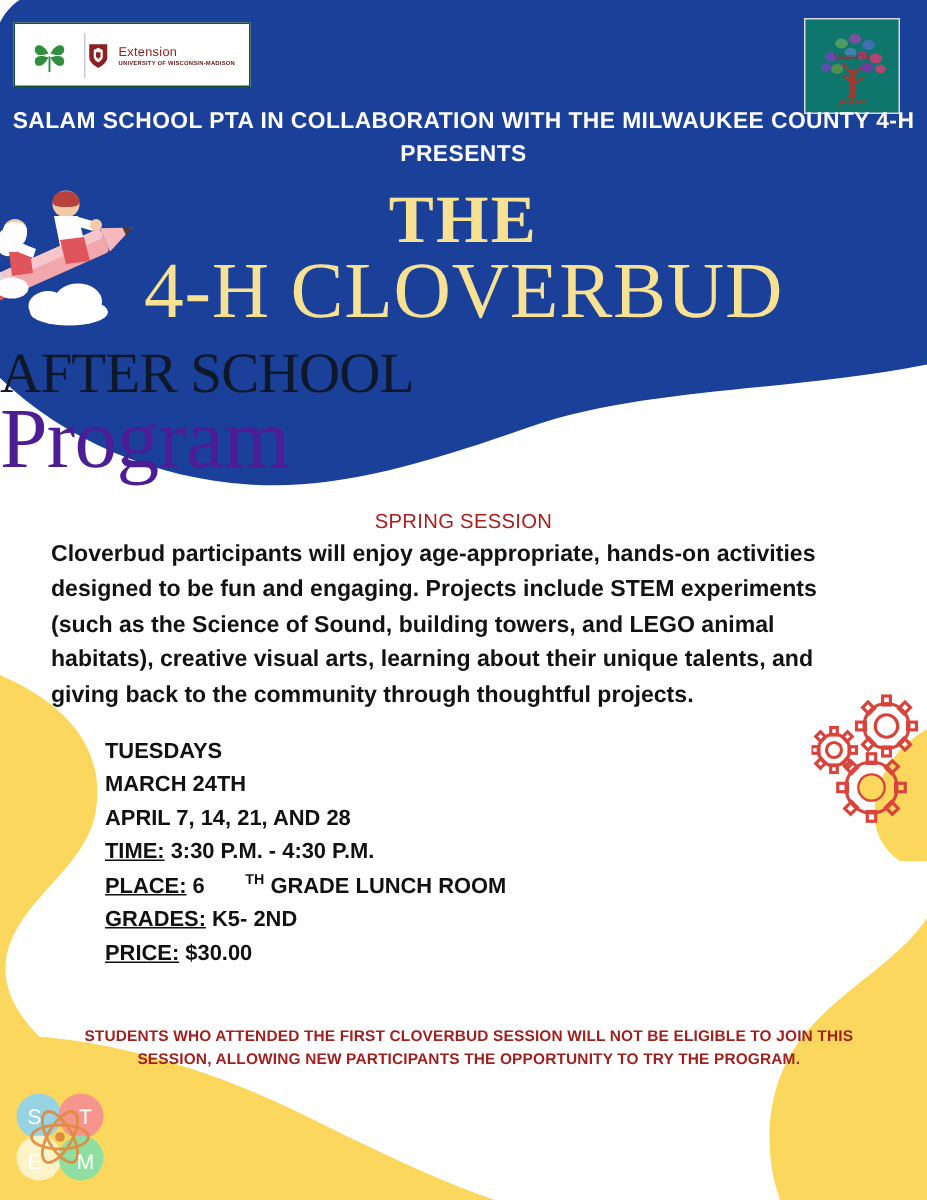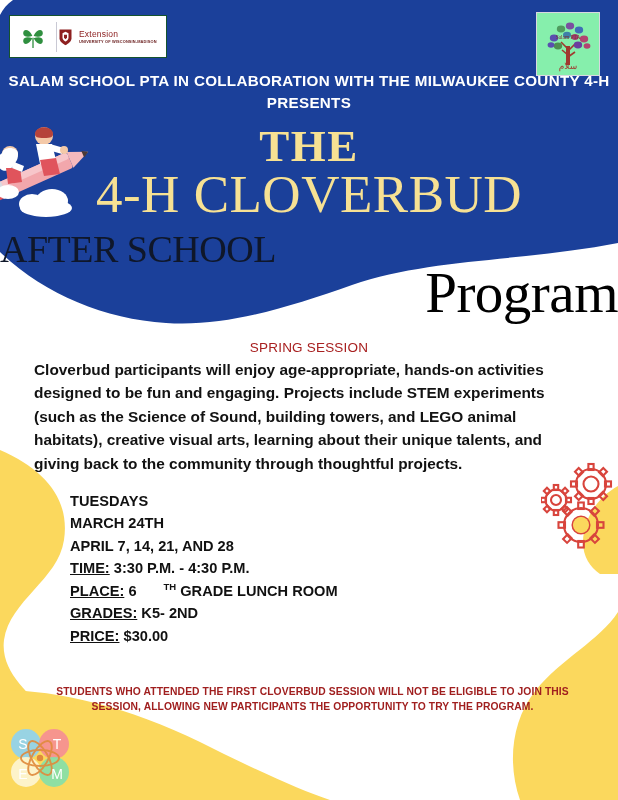--- a/index.html
+++ b/index.html
@@ -28,21 +28,21 @@
   #logo-extension .clover-box{width:46px;display:flex;justify-content:center;align-items:center;}
   #logo-extension .divider{width:1px;height:30px;background:#c9c9d4;}
   #logo-extension .ext-text{padding-left:5px;line-height:1;}
   #logo-extension .ext-title{font-size:8.5px;color:#8d2020;letter-spacing:.2px;}
   #logo-extension .ext-sub{font-size:3.9px;color:#6b2020;letter-spacing:.15px;font-weight:bold;margin-top:1.5px;}
   #logo-extension .crest{width:17px;display:flex;justify-content:center;align-items:center;}
 
   #logo-pta{
     position:absolute;left:536px;top:12px;
     width:64px;height:64px;
-    background:#86efac;
+    background:#0f766e;
     border:1px solid #d8d8e0;
     box-sizing:border-box;
   }
 
   
   #rocket-art{position:absolute;left:-6px;top:104px;width:120px;height:122px;}
 
   
   #gears-art{position:absolute;left:541px;top:462px;width:76px;height:88px;}
 
@@ -80,23 +80,23 @@
   #title-after{
     left:0;right:0;top:230px;
     text-align:left;
     font-family:"Liberation Serif",serif;
     color:#0f172a;
     font-size:38px;font-weight:normal;
     letter-spacing:-.5px;line-height:1;
   }
   #title-program{
     left:0;right:0;top:264px;
-    text-align:right;
+    text-align:left;
     font-family:"Liberation Serif",serif;
-    color:#000000;
+    color:#4c1d95;
     font-size:57px;font-style:normal;font-weight:normal;
     letter-spacing:-.5px;line-height:1;
   }
 
   #spring-session{
     left:0;right:0;top:340px;
     text-align:center;
     color:#a82020;
     font-size:13.5px;font-weight:normal;letter-spacing:.2px;
   }

